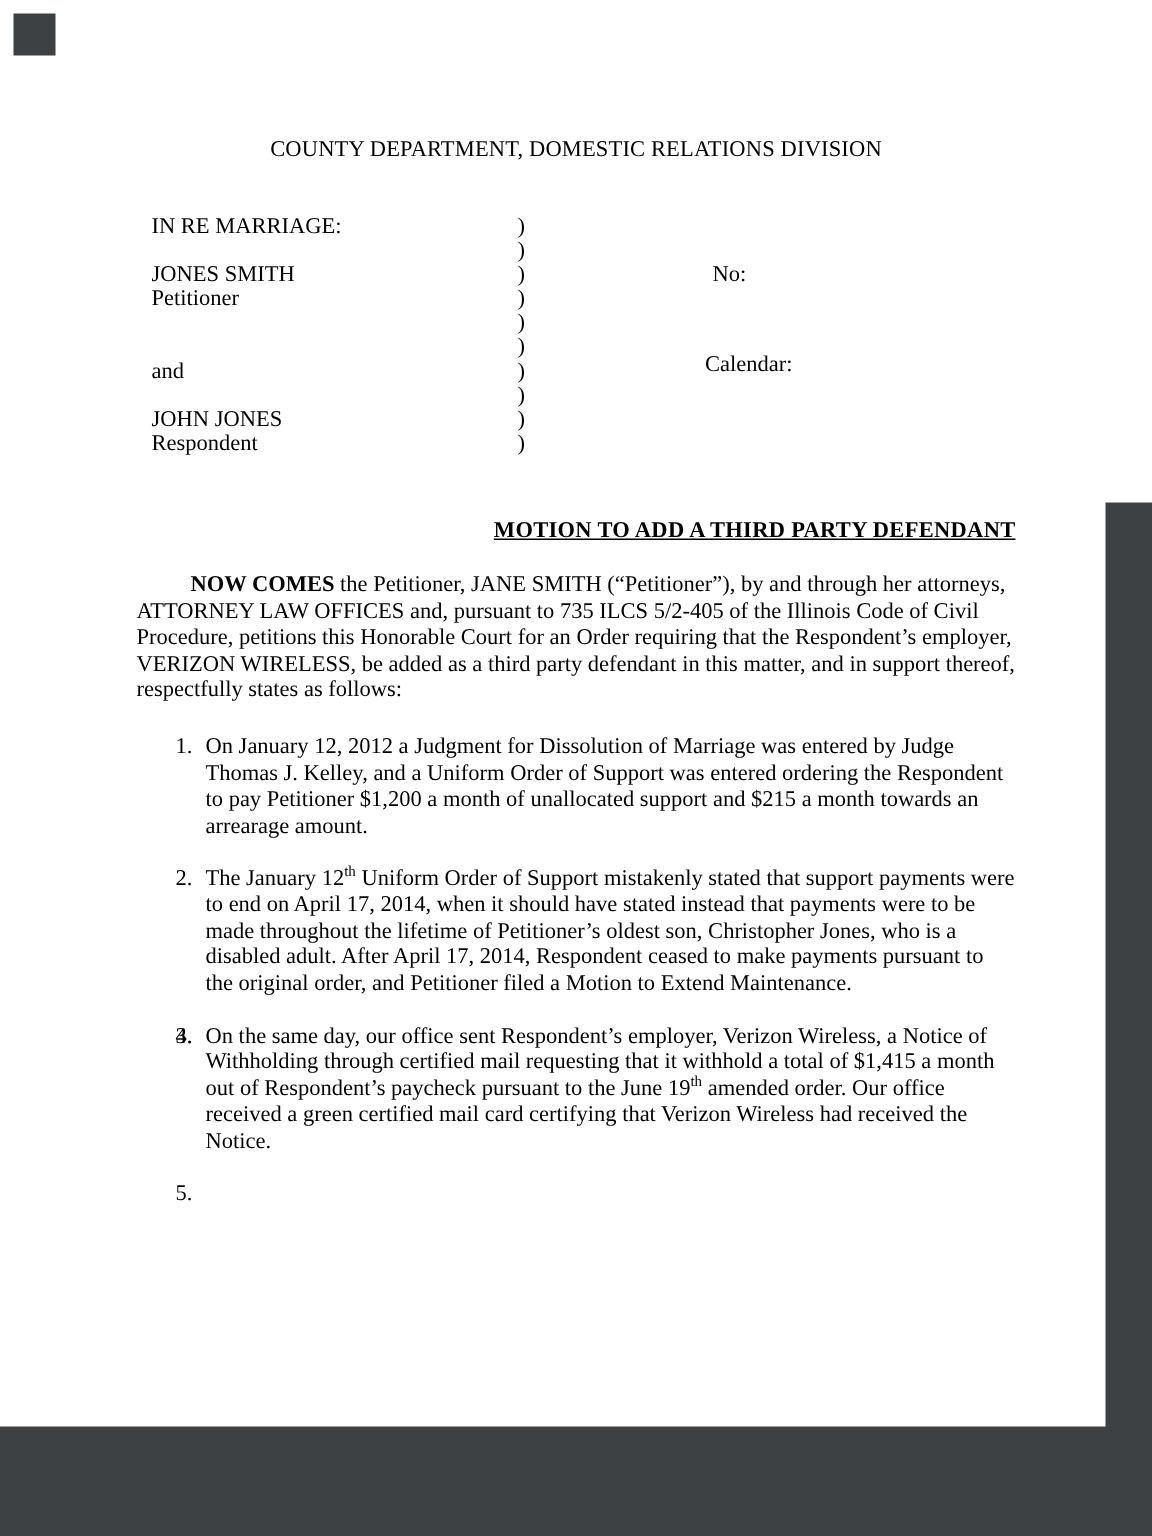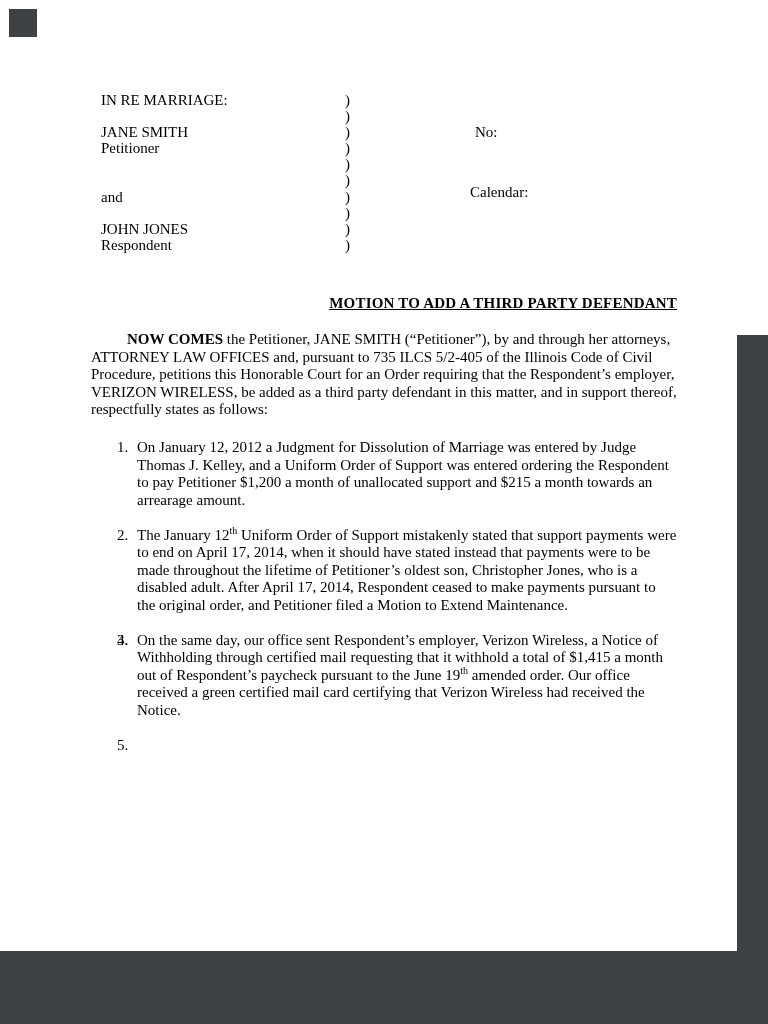--- a/index.html
+++ b/index.html
@@ -70,35 +70,36 @@
 
 <div class="viewport">
 
   <div class="corner-dark"></div>
   <div class="right-dark"></div>
   <div class="bottom-dark"></div>
 
   <div class="content">
 
     <div class="court-header">
+      <div>COUNTY DEPARTMENT, DOMESTIC RELATIONS DIVISION</div>
     </div>
 
     <div class="caption" id="caption">
         <div class="caption-row">
           <span class="cap-left">IN RE MARRIAGE:</span>
           <span class="cap-paren">)</span>
           <span class="cap-right"></span>
         </div>
         <div class="caption-row">
           <span class="cap-left"></span>
           <span class="cap-paren">)</span>
           <span class="cap-right"></span>
         </div>
         <div class="caption-row">
-          <span class="cap-left">JANE SMITH</span>
+          <span class="cap-left">JONES SMITH</span>
           <span class="cap-paren">)</span>
           <span class="cap-right">No:</span>
         </div>
         <div class="caption-row">
           <span class="cap-left">Petitioner</span>
           <span class="cap-paren">)</span>
           <span class="cap-right"></span>
         </div>
         <div class="caption-row">
           <span class="cap-left"></span>

